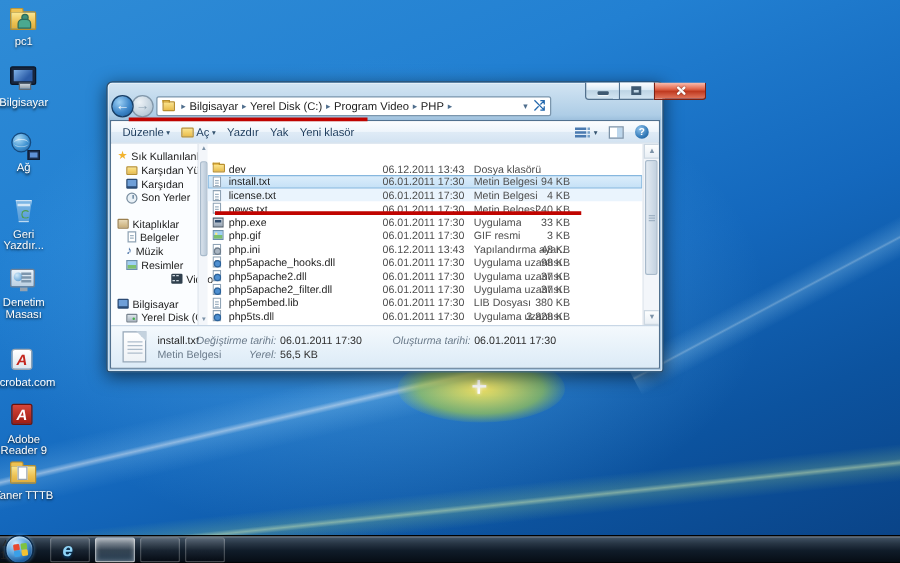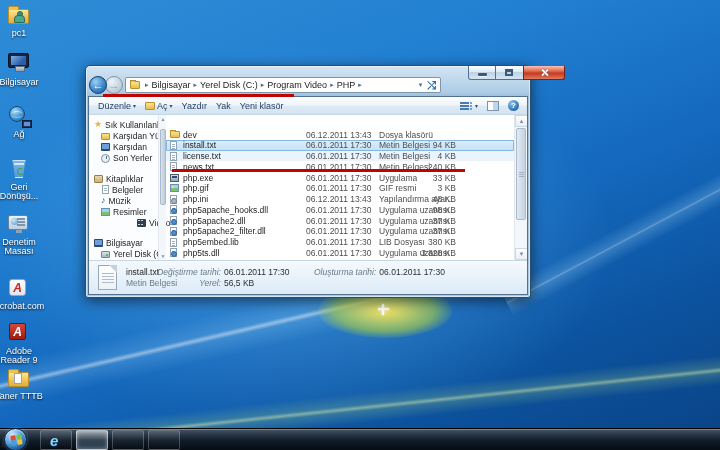--- a/index.html
+++ b/index.html
@@ -285,21 +285,21 @@
         <i class="shape-globe"></i>
         <i class="mini-mon"></i>
       </span>
     <span>Ağ</span>
   </div>
   <div class="dicon" style="left:-9px;top:157px;">
     <span class="ig">
         <i class="shape-bin"></i>
       </span>
     <span>Geri</span><br>
-    <span>Dönüşü...</span>
+    <span>Yazdır...</span>
   </div>
   <div class="dicon" style="left:-9px;top:212px;">
     <span class="ig">
         <i class="shape-panel">
           <i class="stand"></i>
         </i>
       </span>
     <span>Denetim</span><br>
     <span>Masası</span>
   </div>

